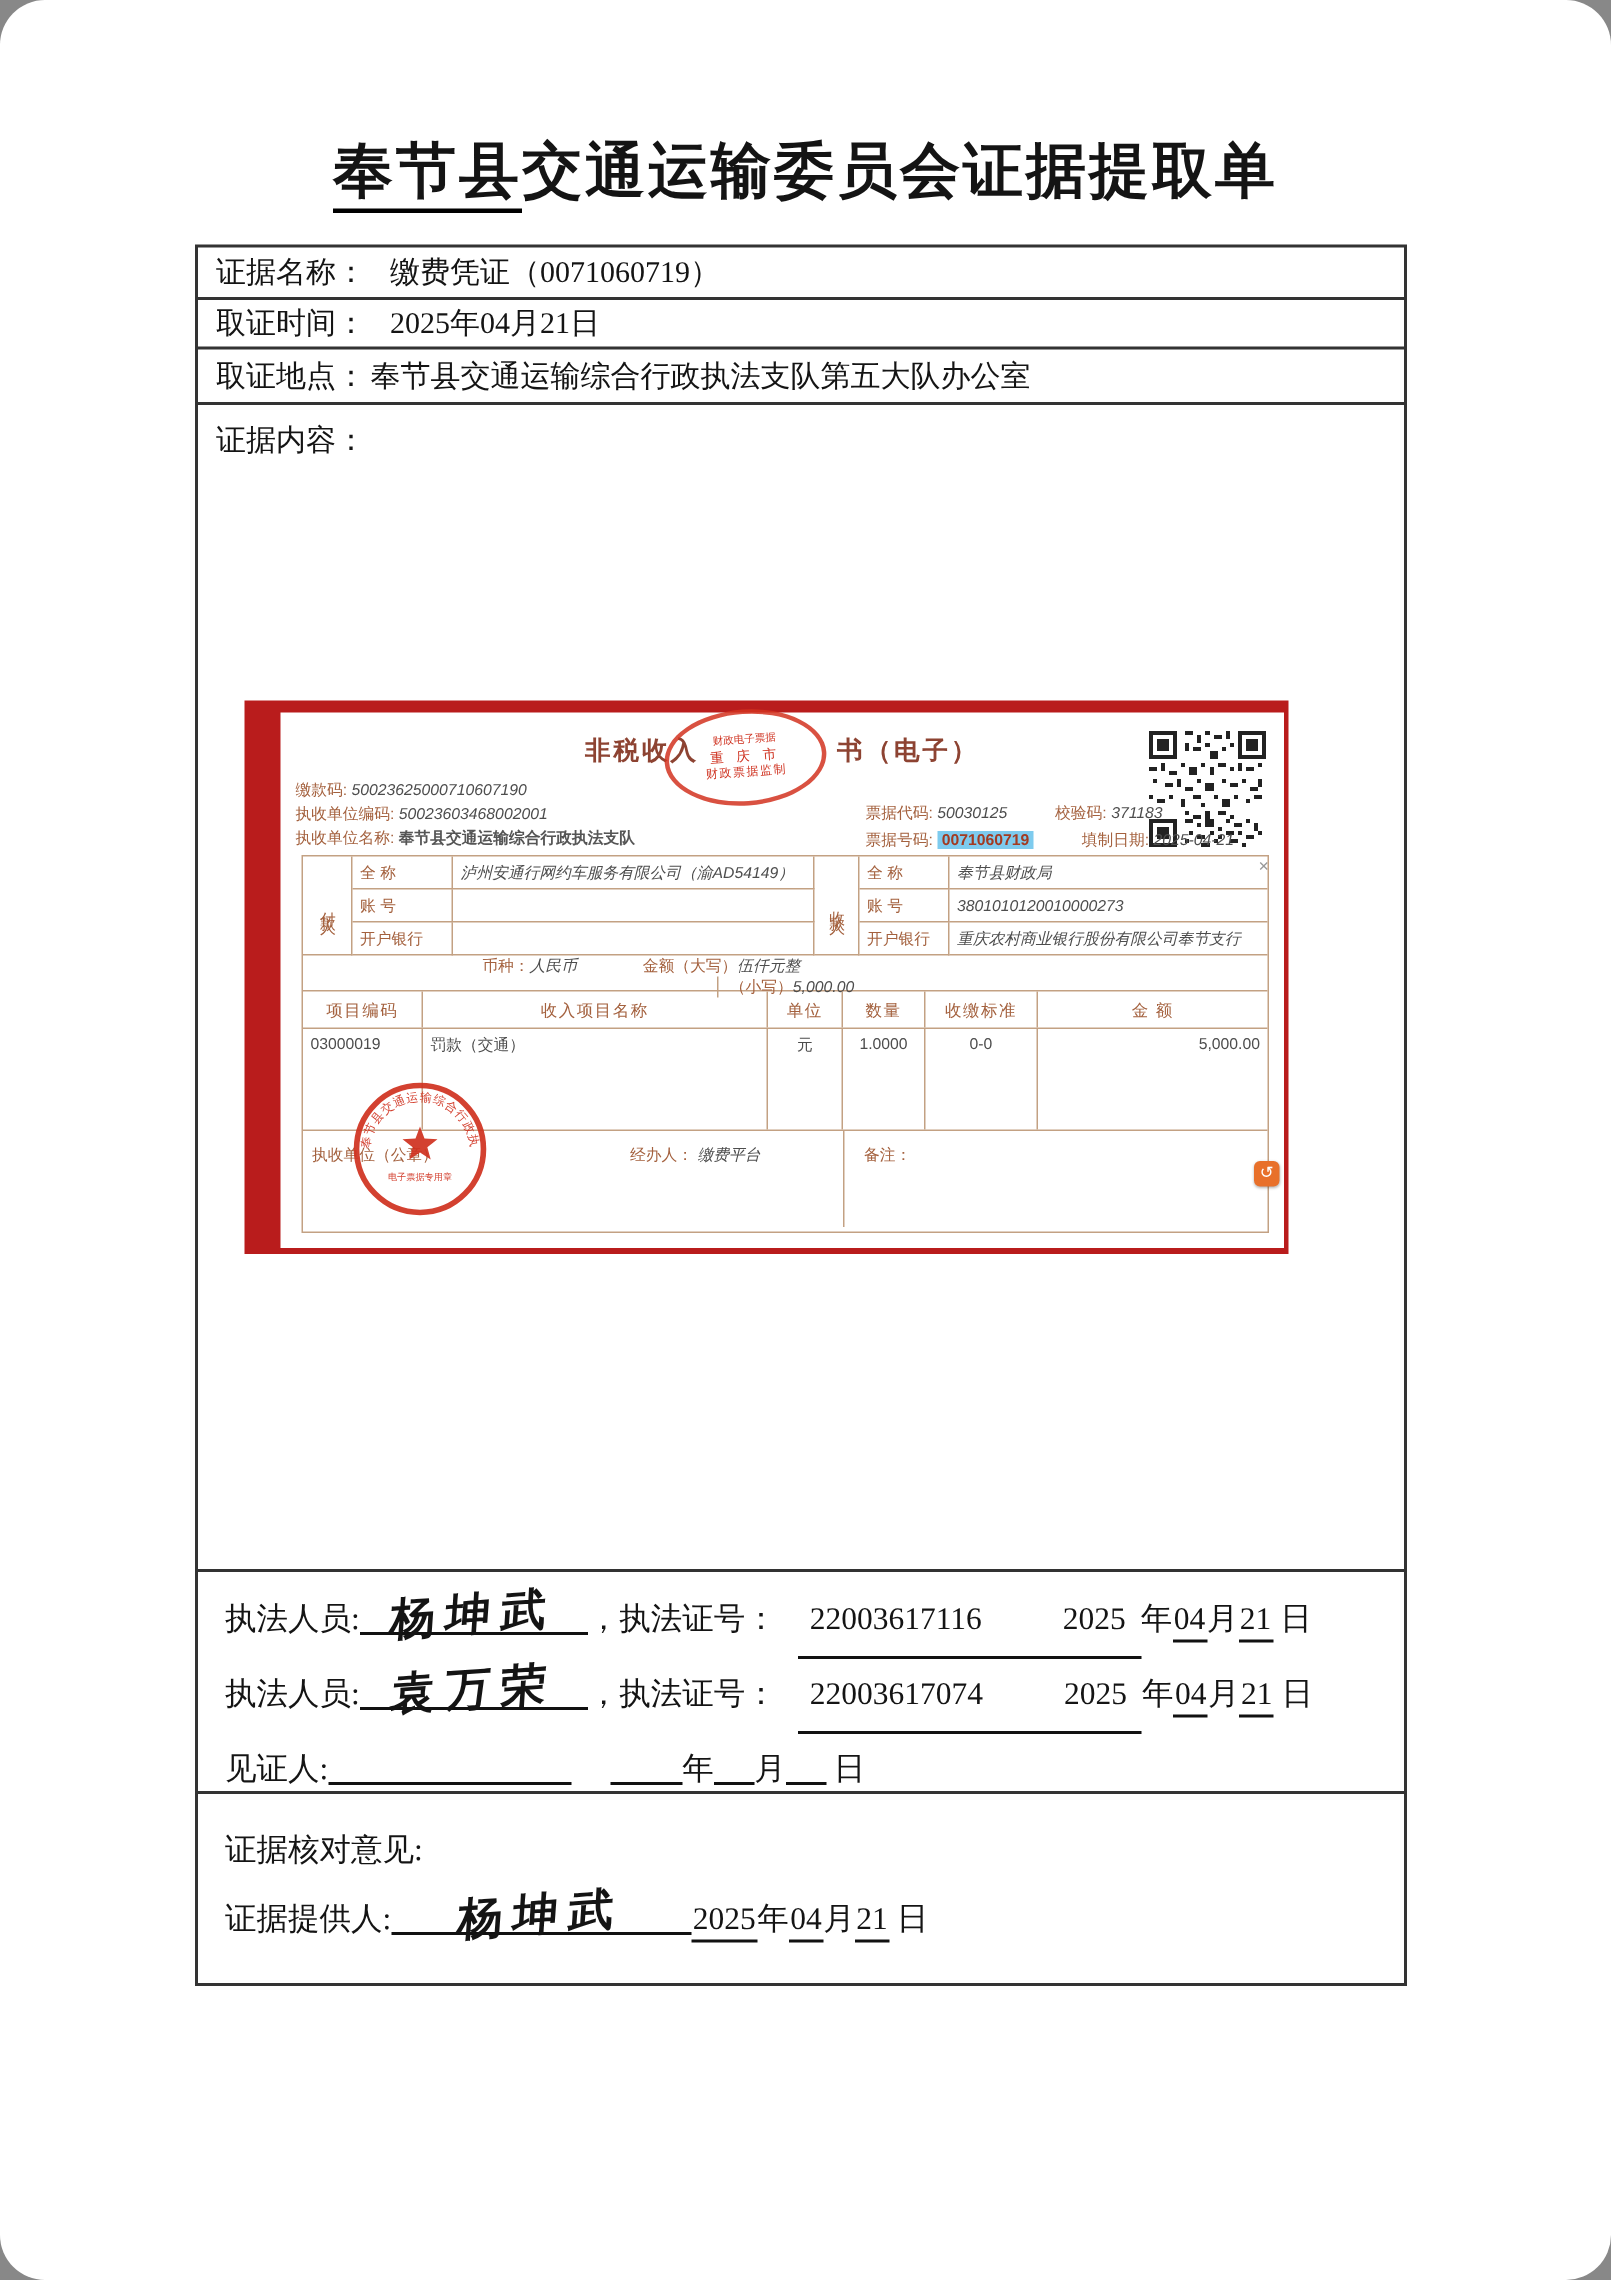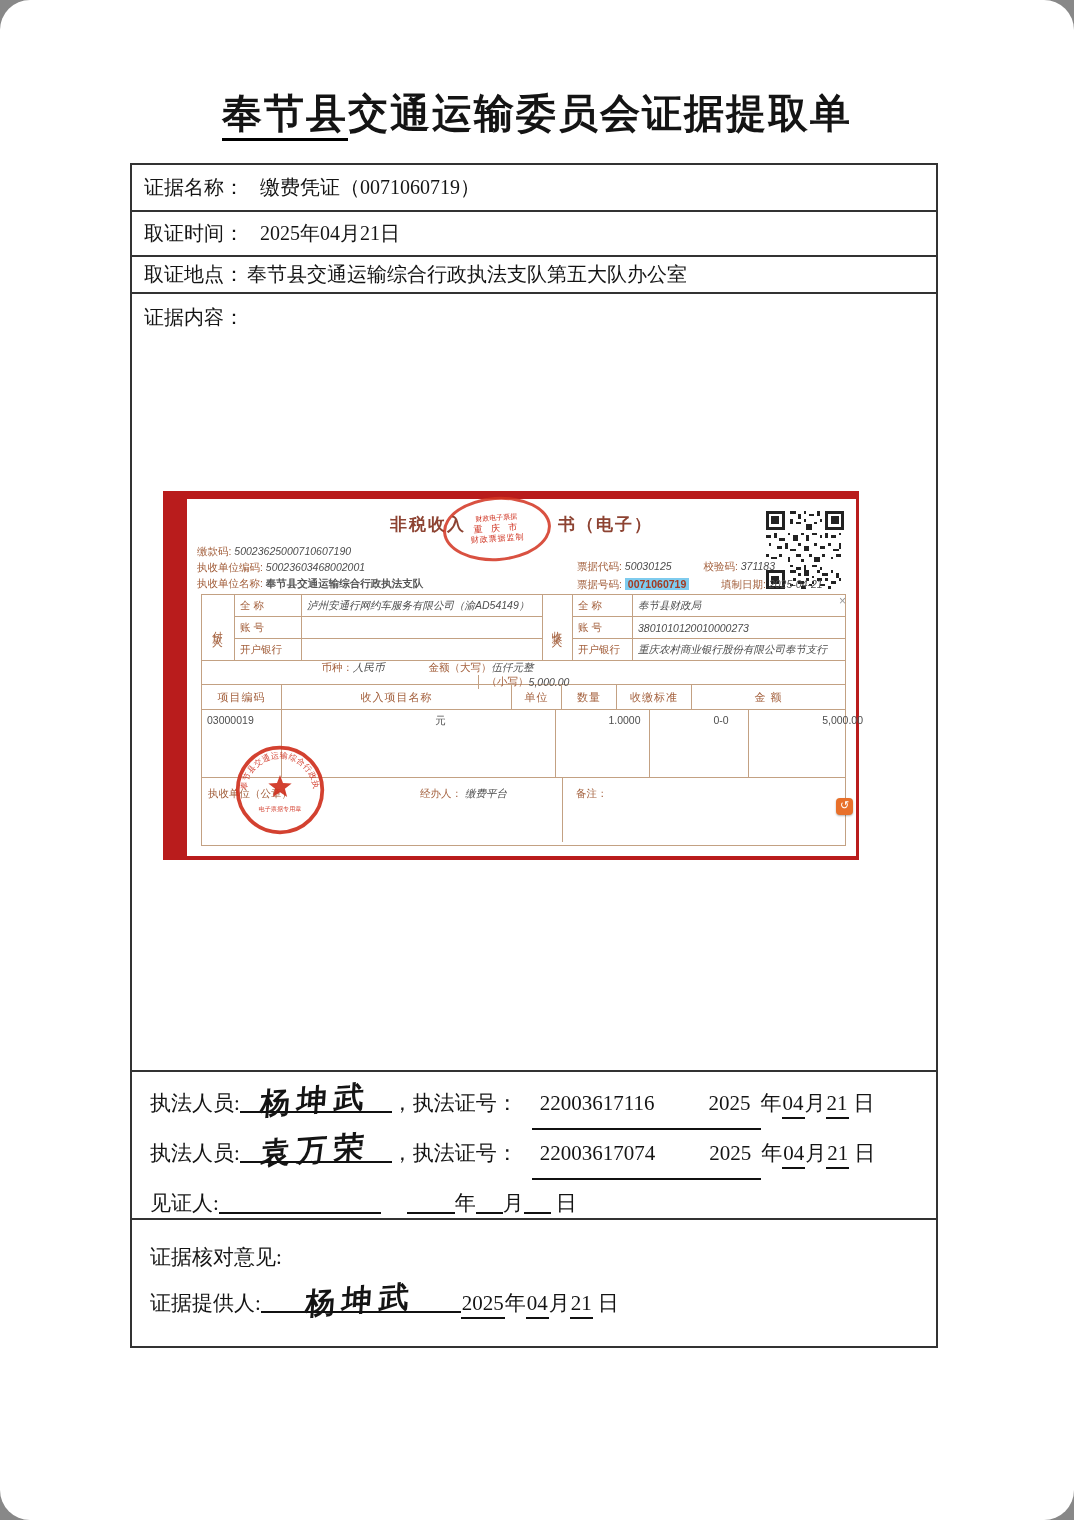--- a/index.html
+++ b/index.html
@@ -15,21 +15,21 @@
     font-family:"Liberation Sans","DejaVu Sans",sans-serif;
     font-size:40px; font-weight:bold; letter-spacing:2px;
   }
   .title-u { border-bottom:3px solid #000; padding-bottom:3px; }
 
   
   .doc-table { position:absolute; top:163px; left:130px; width:808px; border:2px solid #333; background:#fff; }
   .doc-row { position:relative; font-size:20px; }
   .doc-row + .doc-row { border-top:2px solid #333; }
   .row-flex { display:flex; align-items:center; padding:0 12px; }
-  .h45 { height:45px; } .h37 { height:37px; }
+  .h45 { height:33px; } .h37 { height:37px; }
   .val-wide { margin-left:16px; } .val-slim { margin-left:3px; }
   .row-content { height:778px; padding:10px 12px; }
 
   
   .receipt { position:absolute; left:31px; top:197px; width:696px; height:369px; background:#b91c1c; }
   .paper { position:absolute; left:24px; top:8px; right:3px; bottom:4px; background:#fff;
            font-family:"Liberation Sans","DejaVu Sans",sans-serif; }
   .r-title { position:absolute; top:14px; left:0; width:100%; display:flex; justify-content:center; align-items:center;
              font-size:17px; font-weight:bold; letter-spacing:2px; color:#8d4332; }
   .r-title .stamp-gap { display:inline-block; width:92px; }
@@ -58,21 +58,21 @@
   .c1 { grid-column:1; } .c2 { grid-column:2; } .c3 { grid-column:3; } .c4 { grid-column:4; } .c5 { grid-column:5; } .c6 { grid-column:6; }
   .r1 { grid-row:1; } .r2 { grid-row:2; } .r3 { grid-row:3; }
   .amount-row { display:flex; height:24px; border-bottom:1px solid #c3a183; font-size:10.5px; align-items:center;flex-direction:column; }
   .amount-left { width:416px; padding-left:6px; display:flex; align-items:center; }
   .amount-right { flex:1; border-left:1px solid #c3a183; height:100%; display:flex; align-items:center; padding-left:8px; }
   .amt-words-lab { margin-left:44px; }
   .items-grid { display:grid; grid-template-columns:80px 230px 50px 55px 75px 1fr; }
   .items-head { height:25px; border-bottom:1px solid #c3a183; }
   .items-head > div { border-right:1px solid #c3a183; display:flex; align-items:center; justify-content:center;
                       color:#a4613e; font-size:11px; letter-spacing:1px; }
-  .items-row { height:68px; border-bottom:1px solid #c3a183;gap:44px; }
+  .items-row { height:68px; border-bottom:1px solid #c3a183; }
   .items-row > div { border-right:1px solid #c3a183; font-size:10.5px; padding:4px 5px 0; }
   .items-grid > div:last-child { border-right:none; }
   .ta-c { text-align:center; } .ta-r { text-align:right; }
   .r-footer { position:relative; height:64px; font-size:10.5px; }
   .rf-divider { position:absolute; left:360px; top:0; bottom:0; border-left:1px solid #c3a183; }
   .rf-unit { position:absolute; left:6px; top:9px; color:#a4613e; }
   .rf-op { position:absolute; left:218px; top:9px; }
   .rf-remark { position:absolute; left:374px; top:9px; color:#a4613e; }
 
   .seal { position:absolute; left:46px; top:244px; width:94px; height:94px; z-index:6; opacity:.92; }
@@ -302,20 +302,21 @@
               <div>项目编码</div>
               <div>收入项目名称</div>
               <div>单位</div>
               <div>数量</div>
               <div>收缴标准</div>
               <div>金  额</div>
             </div>
 
             <div class="items-grid items-row">
               <div>03000019</div>
+              <div>罚款（交通）</div>
               <div class="ta-c">元</div>
               <div class="ta-c">1.0000</div>
               <div class="ta-c">0-0</div>
               <div class="ta-r">5,000.00</div>
             </div>
 
             <div class="r-footer">
               <div class="rf-divider"></div>
               <div class="rf-unit">执收单位（公章）</div>
               <div class="rf-op">

